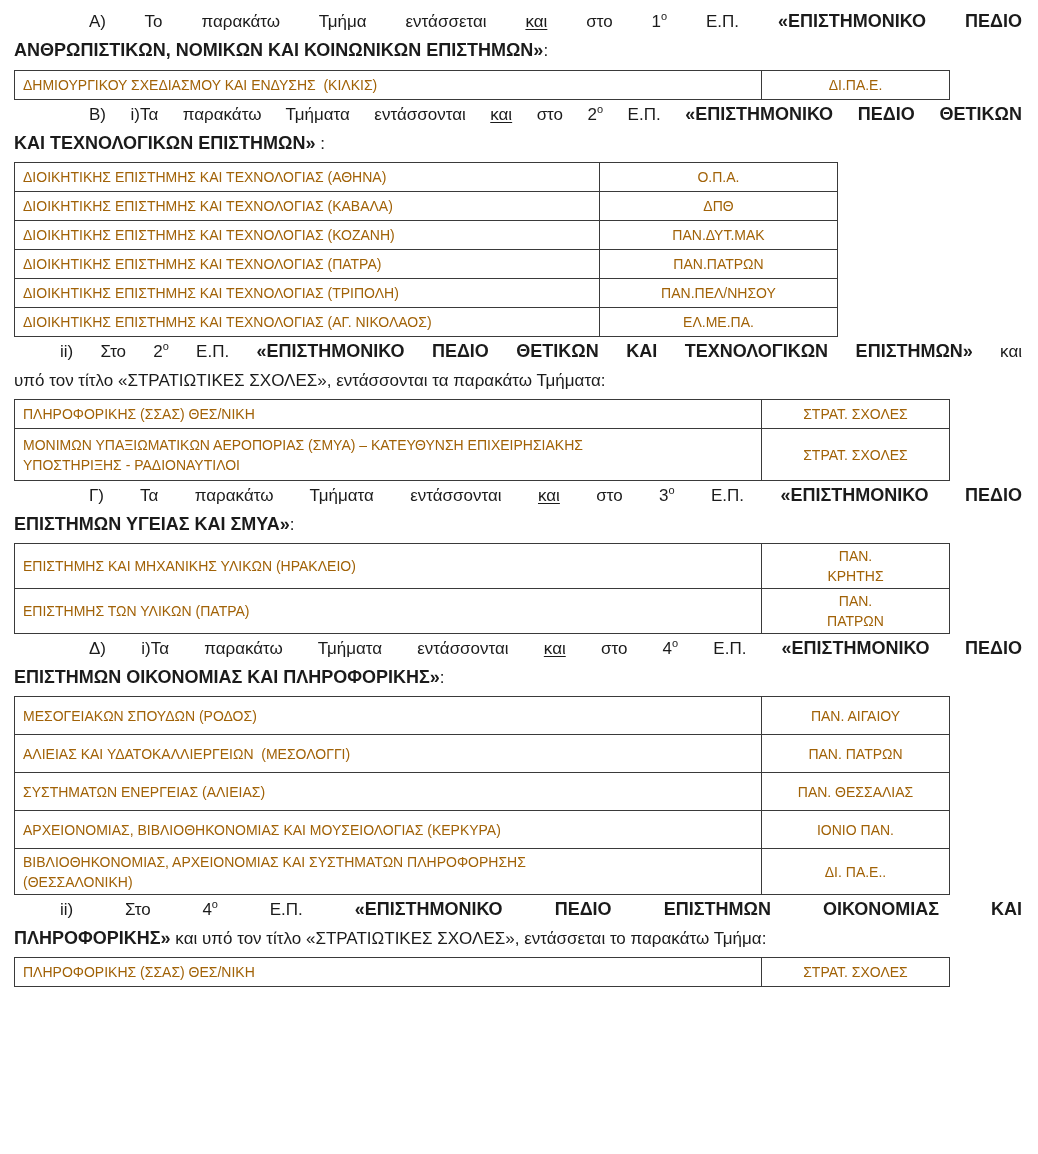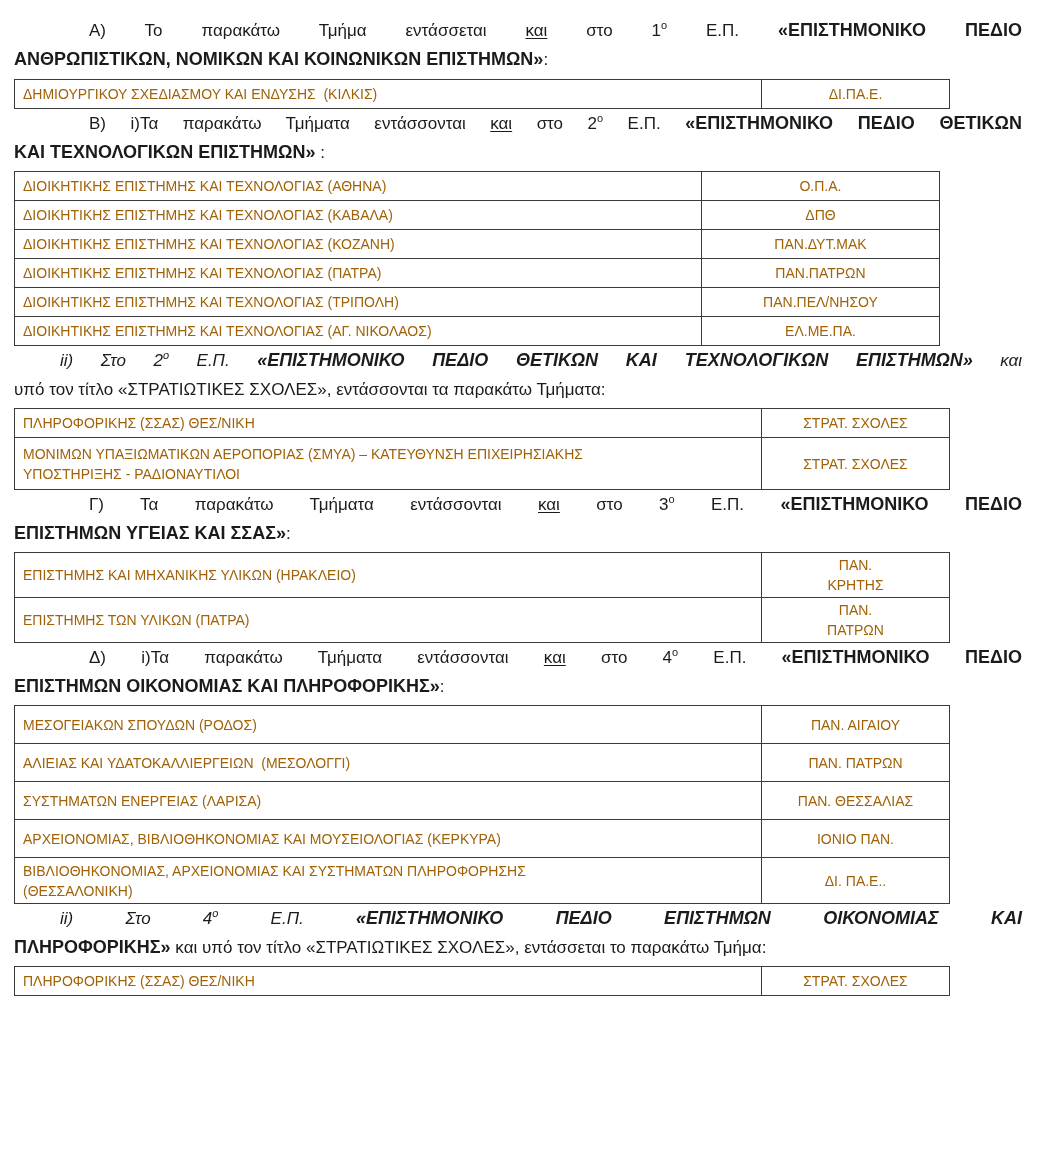--- a/index.html
+++ b/index.html
@@ -1,33 +1,33 @@
 <!DOCTYPE html>
 <html><head>
 <meta charset="utf-8">
 <style>
   html, body { margin: 0; padding: 0; background: #ffffff; }
   .page {
     width: 1038px; height: 1154px; box-sizing: border-box;
-    padding: 16px 16px 0 14px; overflow: hidden; background: #ffffff;
+    padding: 7px 16px 0 14px; overflow: hidden; background: #ffffff;
     color: #1b1b1b; font-family: "Liberation Sans", "DejaVu Sans", sans-serif;
   }
   .para { margin: 0; }
   .line { font-size: 17px; line-height: 29px; white-space: normal; }
   .line.just { text-align: justify; text-align-last: justify; }
   .indent1 { padding-left: 75px; }
-  .indent2 { padding-left: 46px; font-style: italic; }
+  .indent2 { padding-left: 46px; }
   .b { font-weight: 700; font-size: 18px; }
   .u { text-decoration: underline; text-underline-offset: 2px; }
   sup.ord { font-size: 11px; vertical-align: super; line-height: 0; }
   table.tbl {
     border-collapse: collapse; table-layout: fixed; width: 936px;
     margin: 0;
   }
-  table.tbl.wide { width: 926px; }
+  table.tbl.wide { width: 824px; }
   table.tbl td {
     border: 1.5px solid #3a3a3a; font-size: 14px; line-height: 20px;
     vertical-align: middle; padding: 2px 8px; color: #a16207;
   }
   td.dept { white-space: pre-wrap; padding-left: 9px; text-align: left; }
   td.inst { width: 171px; text-align: center; white-space: pre-line; margin-top: 12px; }
   table.tbl.wide td.inst { width: 221px; }
   
   .tbl-a td   { height: 24px; }
   .tbl-b td   { height: 24px; }
@@ -114,21 +114,21 @@
     <tr class="r2">
       <td class="dept">ΜΟΝΙΜΩΝ ΥΠΑΞΙΩΜΑΤΙΚΩΝ ΑΕΡΟΠΟΡΙΑΣ (ΣΜΥΑ) – ΚΑΤΕΥΘΥΝΣΗ ΕΠΙΧΕΙΡΗΣΙΑΚΗΣ
 ΥΠΟΣΤΗΡΙΞΗΣ - ΡΑΔΙΟΝΑΥΤΙΛΟΙ</td>
       <td class="inst">ΣΤΡΑΤ. ΣΧΟΛΕΣ</td>
     </tr>
   </tbody>
     </table>
 
   <div class="para mb4">
     <div class="line just indent1"><span>Γ) Τα παρακάτω Τμήματα εντάσσονται </span><span class="u">και</span><span> στο 3</span><sup class="ord">ο</sup><span> Ε.Π. </span><span class="b">«ΕΠΙΣΤΗΜΟΝΙΚΟ ΠΕΔΙΟ</span></div>
-    <div class="line"><span class="b">ΕΠΙΣΤΗΜΩΝ ΥΓΕΙΑΣ ΚΑΙ ΣΣΑΣ»</span><span>:</span></div>
+    <div class="line"><span class="b">ΕΠΙΣΤΗΜΩΝ ΥΓΕΙΑΣ ΚΑΙ ΣΜΥΑ»</span><span>:</span></div>
   </div>
 
   <table class="tbl tbl-g mb14">
     <tbody>
         <tr>
       <td class="dept">ΕΠΙΣΤΗΜΗΣ ΚΑΙ ΜΗΧΑΝΙΚΗΣ ΥΛΙΚΩΝ (ΗΡΑΚΛΕΙΟ)</td>
       <td class="inst">ΠΑΝ.
 ΚΡΗΤΗΣ</td>
     </tr>
     <tr>
@@ -148,21 +148,21 @@
     <tbody>
         <tr>
       <td class="dept">ΜΕΣΟΓΕΙΑΚΩΝ ΣΠΟΥΔΩΝ (ΡΟΔΟΣ)</td>
       <td class="inst">ΠΑΝ. ΑΙΓΑΙΟΥ</td>
     </tr>
     <tr>
       <td class="dept">ΑΛΙΕΙΑΣ ΚΑΙ ΥΔΑΤΟΚΑΛΛΙΕΡΓΕΙΩΝ  (ΜΕΣΟΛΟΓΓΙ)</td>
       <td class="inst">ΠΑΝ. ΠΑΤΡΩΝ</td>
     </tr>
     <tr>
-      <td class="dept">ΣΥΣΤΗΜΑΤΩΝ ΕΝΕΡΓΕΙΑΣ (ΛΑΡΙΣΑ)</td>
+      <td class="dept">ΣΥΣΤΗΜΑΤΩΝ ΕΝΕΡΓΕΙΑΣ (ΑΛΙΕΙΑΣ)</td>
       <td class="inst">ΠΑΝ. ΘΕΣΣΑΛΙΑΣ</td>
     </tr>
     <tr>
       <td class="dept">ΑΡΧΕΙΟΝΟΜΙΑΣ, ΒΙΒΛΙΟΘΗΚΟΝΟΜΙΑΣ ΚΑΙ ΜΟΥΣΕΙΟΛΟΓΙΑΣ (ΚΕΡΚΥΡΑ)</td>
       <td class="inst">ΙΟΝΙΟ ΠΑΝ.</td>
     </tr>
     <tr class="tall2">
       <td class="dept">ΒΙΒΛΙΟΘΗΚΟΝΟΜΙΑΣ, ΑΡΧΕΙΟΝΟΜΙΑΣ ΚΑΙ ΣΥΣΤΗΜΑΤΩΝ ΠΛΗΡΟΦΟΡΗΣΗΣ
 (ΘΕΣΣΑΛΟΝΙΚΗ)</td>
       <td class="inst">ΔΙ. ΠΑ.Ε..</td>

